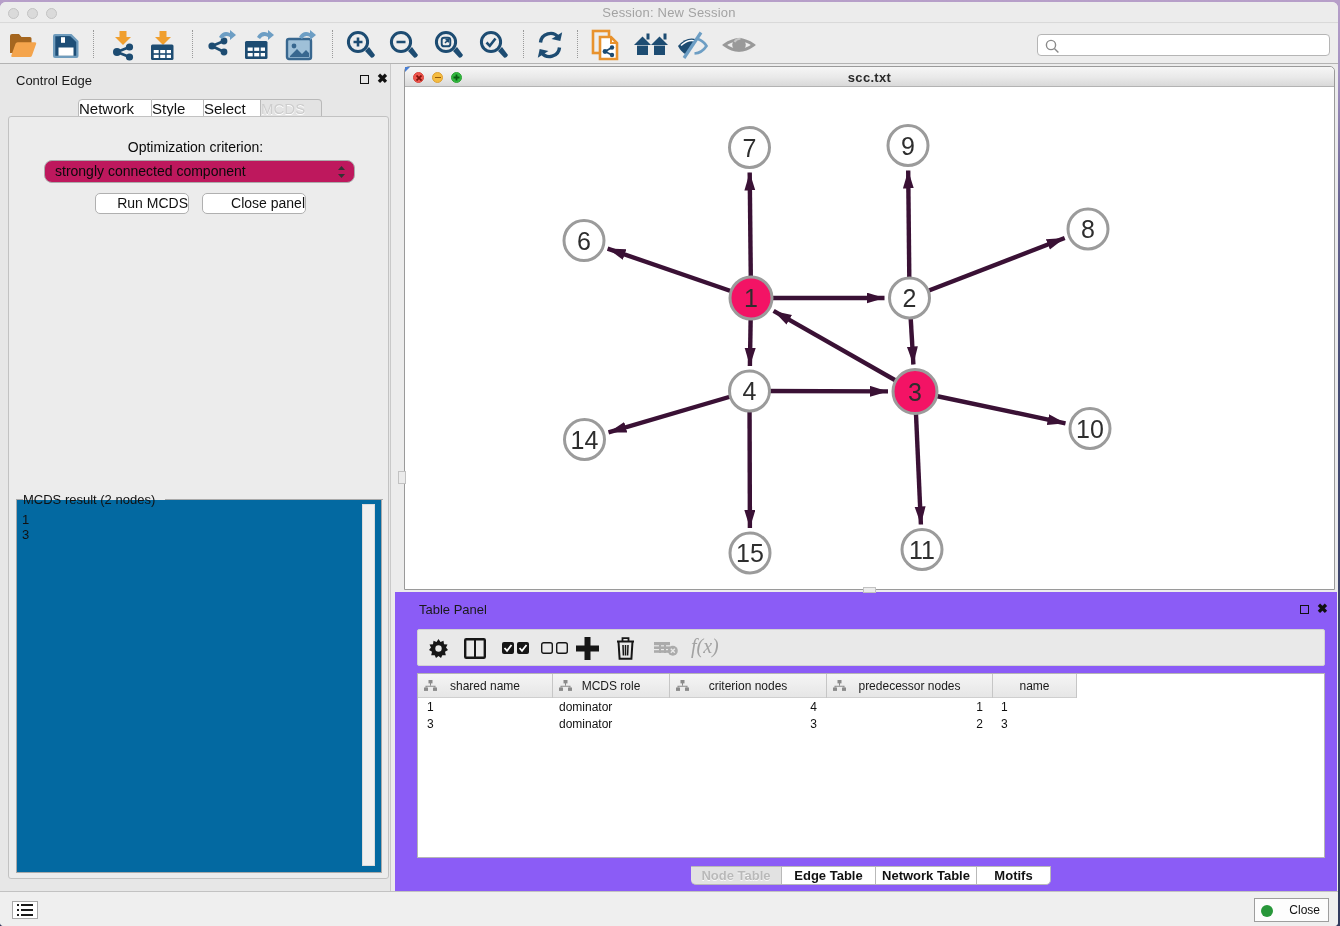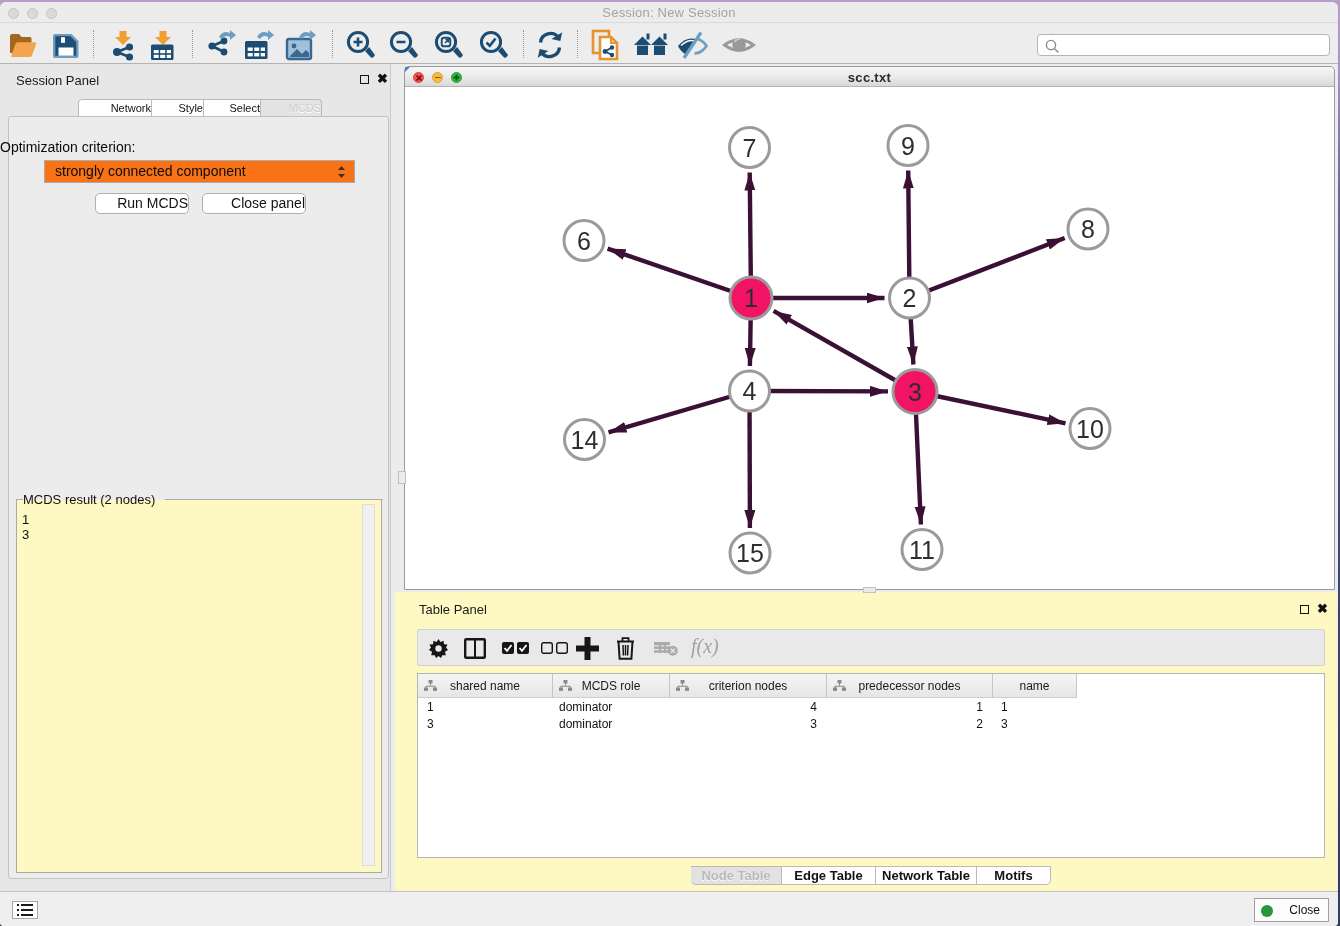--- a/index.html
+++ b/index.html
@@ -18,30 +18,30 @@
 #toolbar { left:0; top:22px; width:100%; height:40px; background:#ededed; border-bottom:1px solid #b3b3b3; }
 .tbi { position:absolute; top:5px; }
 .tsep { position:absolute; top:6px; width:0px; height:28px; border-left:1px dotted #9a9a9a; }
 #search { position:absolute; left:1037px; top:10px; width:293px; height:22px; background:#fff; border:1px solid #b5b5b5; border-radius:4px; }
 
 #cpanel { left:0; top:62px; width:391px; height:827px; background:#e7e7e7; border-right:1px solid #c9c9c9;}
 #cpanel * { position:absolute; }
 .phead { font-size:13px; color:#1a1a1a; }
 .sqbtn { width:9px; height:9px; border:1.5px solid #111; }
 .xbtn { font-size:13px; font-weight:bold; color:#111; }
-.tab { top:35px; height:29px; border:1px solid #b9b9b9; background:#fff; font-size:11px; color:#111;
-  text-align:right; line-height:17px; border-left:none; }
+.tab { top:35px; height:29px; border:1px solid #b9b9b9; background:#fff; font-size:15px; color:#111;
+  text-align:left; line-height:17px; border-left:none; }
 #pane { left:8px; top:52px; width:381px; height:763px; background:#ececec; border:1px solid #c2c2c2; border-radius:3px; }
 .btn { height:21px; background:#fff; border:1px solid #b0b0b0; border-radius:5px; font-size:14px; color:#111;
   text-align:right; line-height:19px; }
 
-#mcdsbox { left:16px; top:436px; width:366px; height:373px; background:#fef9c3; border:1px solid #a9a9a9; border-top:none;}
+#mcdsbox { left:16px; top:436px; width:366px; height:373px; background:#0369a1; border:1px solid #a9a9a9; border-top:none;}
 
 #netwin { left:404px; top:64px; width:931px; height:524px; background:#fff; border:1px solid #9a9a9a; border-radius:5px 5px 0 0; }
-#tpanel { left:395px; top:590px; width:942px; height:299px; background:#fef9c3; }
+#tpanel { left:395px; top:590px; width:942px; height:299px; background:#8b5cf6; }
 #tpanel * { position:absolute; }
 
 #statusbar { left:0; top:889px; width:100%; height:35px; background:#efefef; border-top:1px solid #c2c2c2; }
 .hdricon { position:absolute; width:13px; height:12px; }
 .btab { position:absolute; top:274px; height:19px; background:#fff; border:1px solid #b9b9b9; border-left:none;
   font-size:13px; font-weight:bold; color:#111; text-align:center; line-height:18px; }
 .thc { position:absolute; top:82px; height:24px; font-size:12px; color:#1a1a1a; text-align:center; line-height:24px; border-right:1px solid #c6c6c6; }
 .trow { position:absolute; height:17px; font-size:12px; color:#111; line-height:17px; }
 </style>
 </head>
@@ -173,30 +173,30 @@
       <path d="M12.5 13 Q14.5 9.5 18.5 9.8" fill="none" stroke="#c6c6c6" stroke-width="2"></path>
     </svg>
     <div id="search">
       <svg class="abs" style="left:7px; top:4px;" width="15" height="15" viewBox="0 0 15 15">
         <circle cx="6" cy="6" r="4.6" fill="none" stroke="#8a8a8a" stroke-width="1.4"></circle>
         <line x1="9.4" y1="9.4" x2="13.4" y2="13.4" stroke="#8a8a8a" stroke-width="1.4"></line>
       </svg>
     </div>
   </div>
   <div id="cpanel">
-    <div class="phead" style="left:16px; top:9px;">Session Panel</div>
+    <div class="phead" style="left:16px; top:9px;">Control Edge</div>
     <div class="sqbtn" style="left:360px; top:11px;"></div>
     <div class="xbtn" style="left:377px; top:7px;">✖</div>
     <div class="tab" style="left:78px; width:74px; border-left:1px solid #b9b9b9; border-radius:4px 0 0 0;">Network</div>
     <div class="tab" style="left:152px; width:52px;">Style</div>
     <div class="tab" style="left:204px; width:57px;">Select</div>
     <div class="tab" style="left:261px; width:61px; background:#e3e3e3; color:#cdcdcd; text-shadow:0 1px 0 #fff; border-radius:0 4px 0 0;">MCDS</div>
     <div id="pane"></div>
-    <div style="left:0; top:75px; width:391px; text-align:left; font-size:14px; color:#0a0a0a;">Optimization criterion:</div>
-    <div style="left:44px; top:96px; width:311px; height:23px; background:#f97316; border:1px solid #ababab; border-radius:0; font-size:14px; color:#0a0a0a; line-height:21px; padding-left:10px; box-sizing:border-box;">strongly connected component
+    <div style="left:0; top:75px; width:391px; text-align:center; font-size:14px; color:#0a0a0a;">Optimization criterion:</div>
+    <div style="left:44px; top:96px; width:311px; height:23px; background:#be185d; border:1px solid #ababab; border-radius:8px; font-size:14px; color:#0a0a0a; line-height:21px; padding-left:10px; box-sizing:border-box;">strongly connected component
       <svg class="abs" style="right:7px; top:3px;" width="11" height="16" viewBox="0 0 11 16">
           <path d="M2 6 L5.5 2 L9 6 Z M2 10 L5.5 14 L9 10 Z" fill="#333"></path>
         </svg>
     </div>
     <div class="btn" style="left:95px; top:129px; width:94px;">Run MCDS</div>
     <div class="btn" style="left:202px; top:129px; width:104px;">Close panel</div>
     <div id="mcdsbox">
       <div style="left:-1px; top:-1px; width:7px; height:1px; background:#a9a9a9;"></div>
       <div style="left:148px; top:-1px; width:218px; height:1px; background:#a9a9a9;"></div>
       <div style="left:6px; top:-8px; font-size:13px; color:#111; width:150px; height:16px;">MCDS result (2 nodes)</div>

